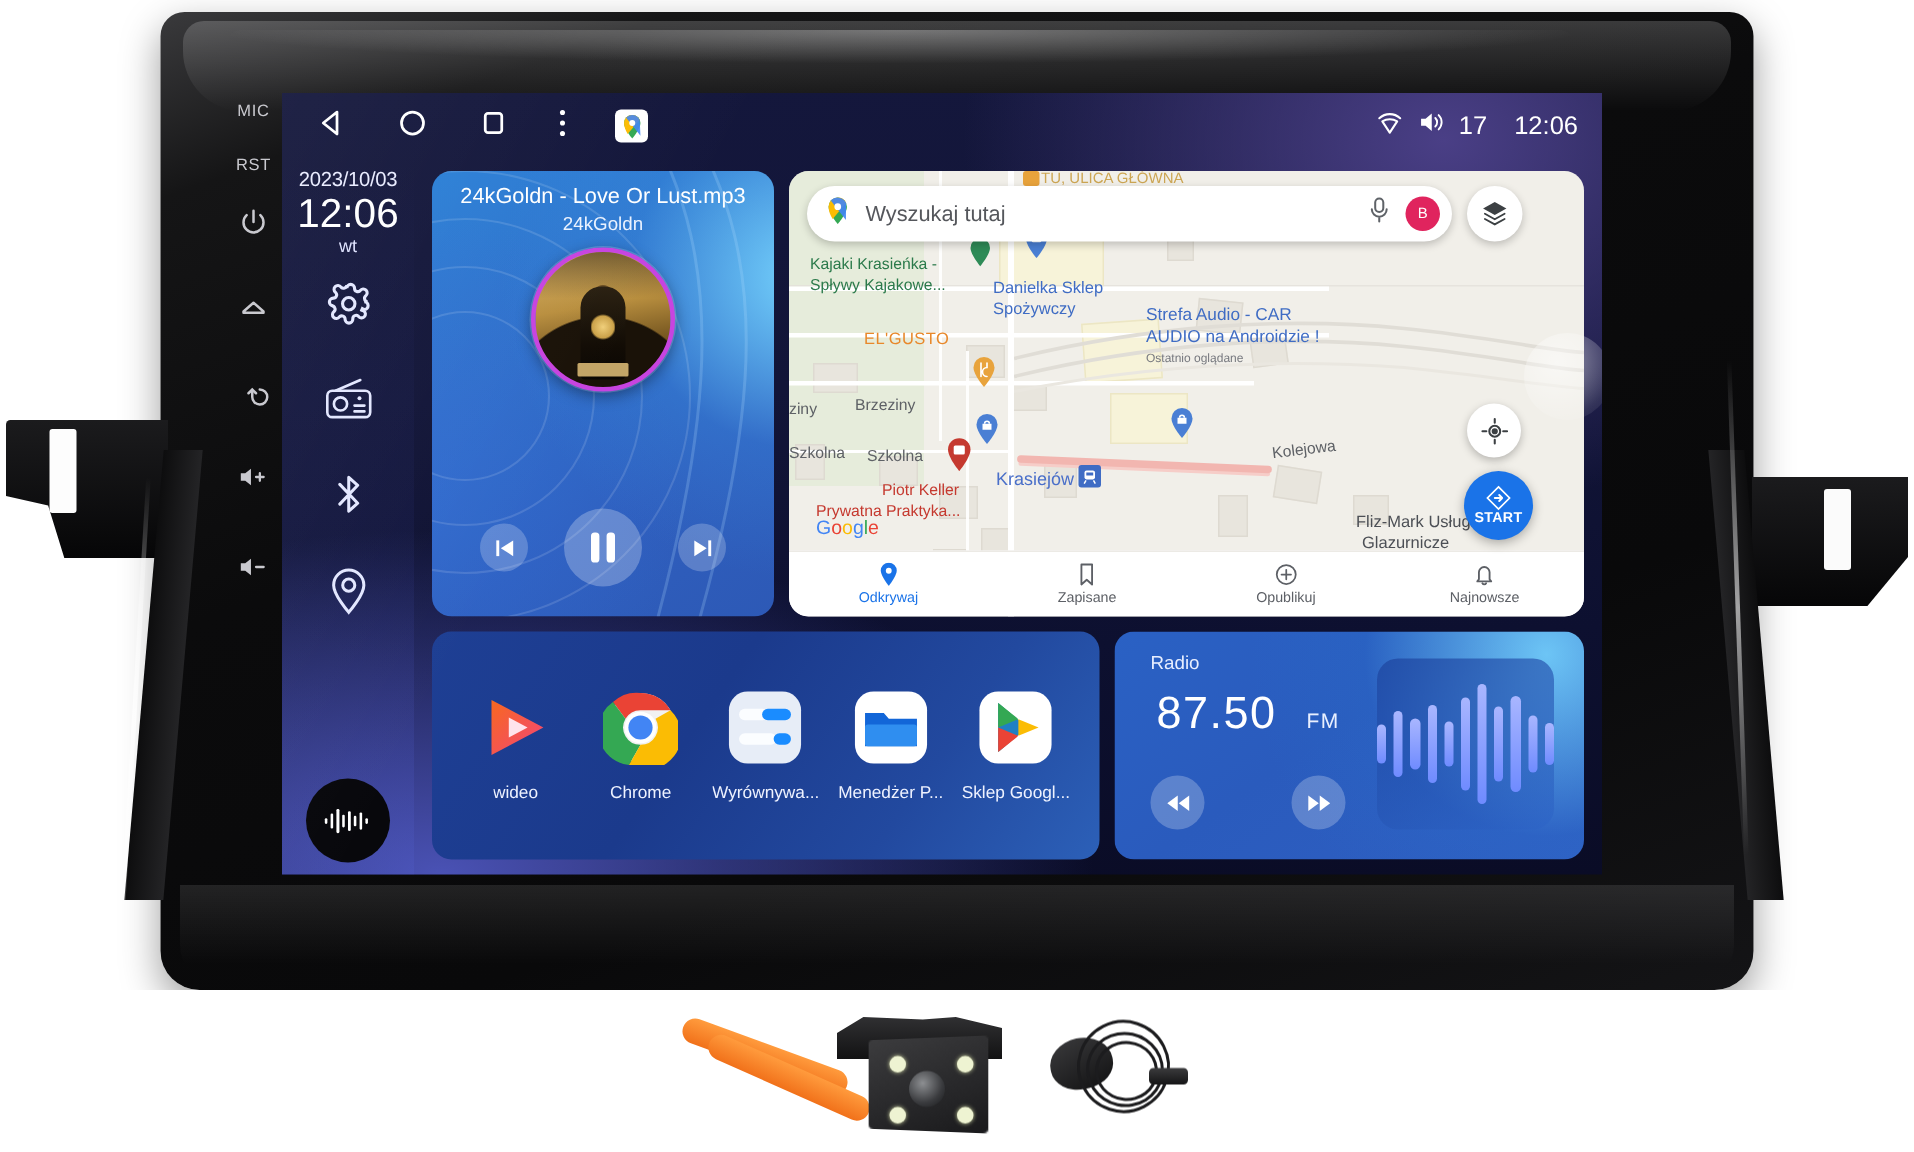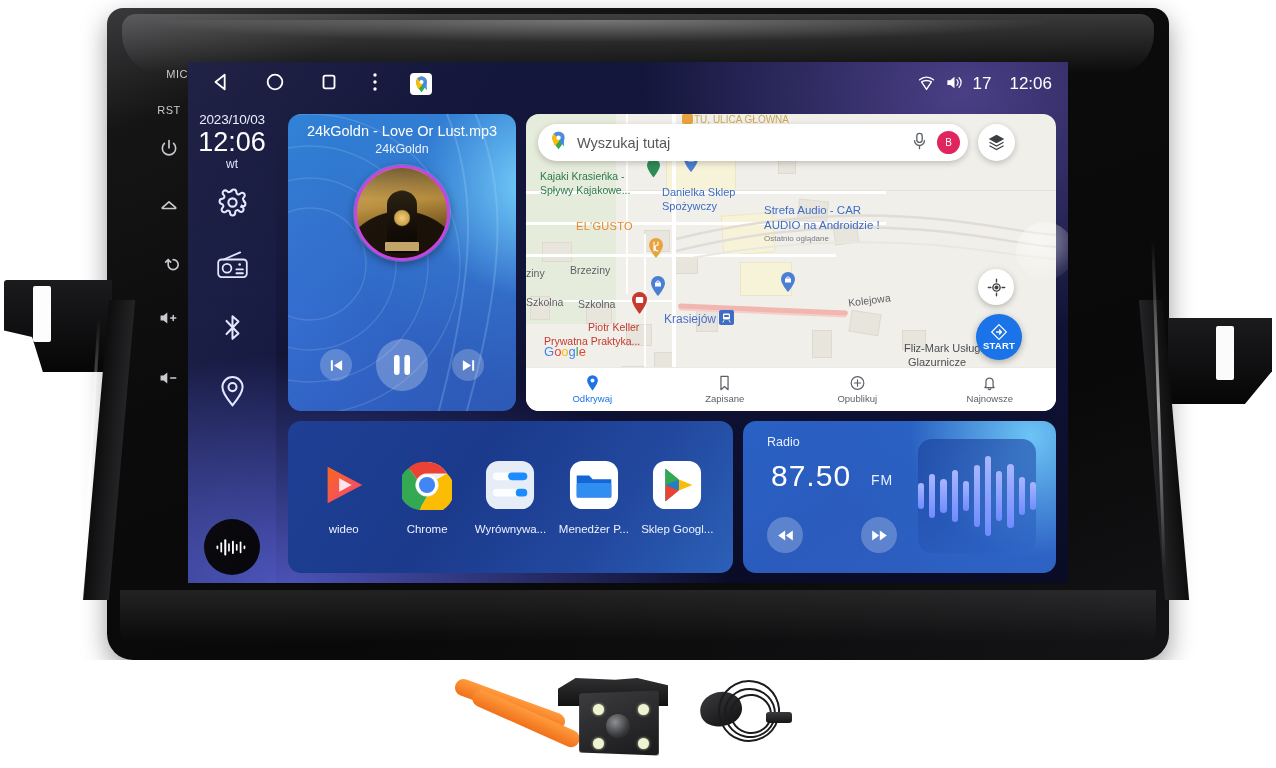--- a/index.html
+++ b/index.html
@@ -341,21 +341,21 @@
   <div class="bracket bracket-l"></div>
   <div class="bracket-l-slot"></div>
   <div class="bracket bracket-r"></div>
   <div class="bracket-r-slot"></div>
   <div class="bracket-arm-l"></div>
   <div class="bracket-arm-r"></div>
   <div class="hl-streak"></div>
   <div class="hl-streak2"></div>
 
   <div class="keycol">
-    <div class="key" style="top:6px;text-align:right;">MIC</div>
+    <div class="key" style="top:6px;">MIC</div>
     <div class="key" style="top:42px;">RST</div>
     <div class="key" style="top:76px;">
       <svg width="20" height="20" viewBox="0 0 24 24" fill="none" stroke="#c9c9cf" stroke-width="2" stroke-linecap="round">
         <path d="M12 3v9"></path>
           <path d="M6.5 6.5a8 8 0 1 0 11 0"></path>
       </svg>
     </div>
     <div class="key" style="top:134px;">
       <svg width="22" height="20" viewBox="0 0 24 24" fill="none" stroke="#c9c9cf" stroke-width="2" stroke-linejoin="round">
         <path d="M4 14l8-7 8 7v1H4z"></path>

